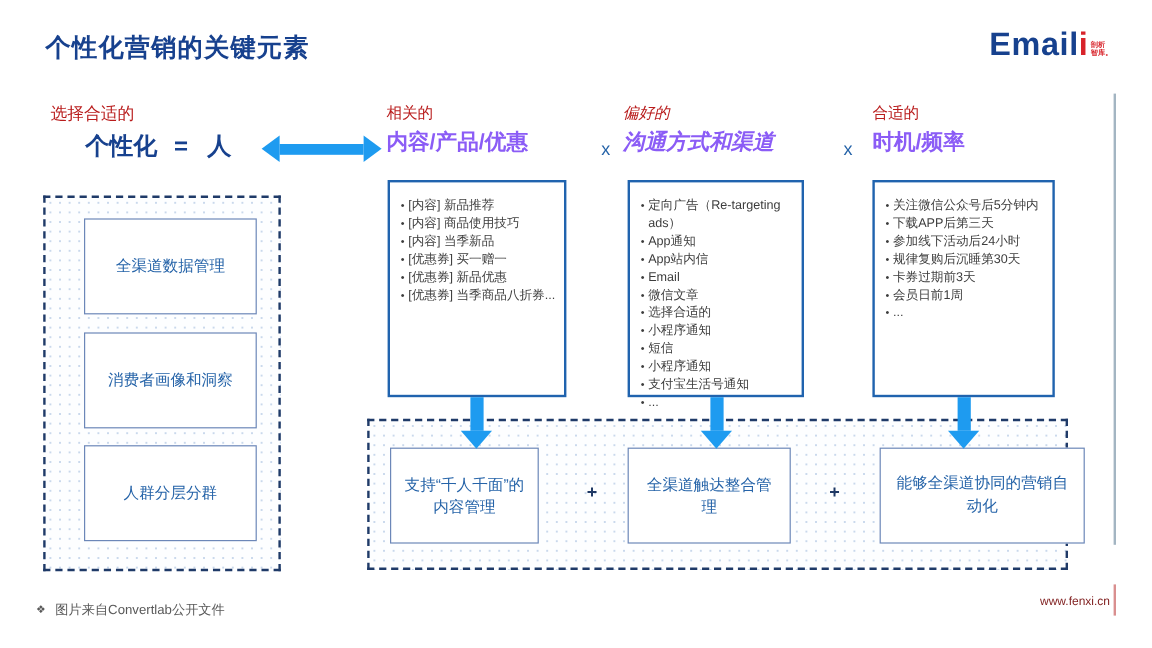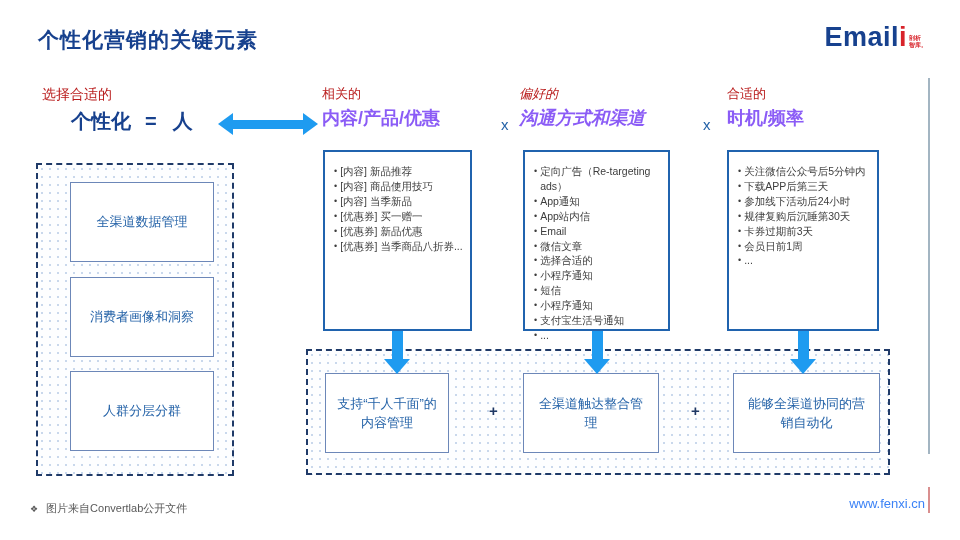--- a/index.html
+++ b/index.html
@@ -44,27 +44,27 @@
     background-image:radial-gradient(#c9d8ec 1px, rgba(0,0,0,0) 1.2px);background-size:8px 8px;}
   .left-panel{left:36px;top:163px;width:198px;height:313px;}
   .bottom-panel{left:306px;top:349px;width:584px;height:126px;z-index:1;}
   
   .white-box{position:absolute;background:#fff;border:1.5px solid #6c87b8;box-sizing:border-box;z-index:2;
     display:flex;align-items:center;justify-content:center;text-align:center;
     color:#2563a8;font-size:13px;line-height:1.5;padding:4px 10px;}
   .lb{left:70px;width:144px;height:80px;}
   .lb1{top:182px;} .lb2{top:277px;} .lb3{top:371px;}
   .bb{top:373px;height:80px;}
-  .bb1{left:325px;width:124px;} .bb2{left:523px;width:136px;} .bb3{left:733px;width:147px;}
+  .bb1{left:325px;width:124px;} .bb2{left:523px;width:136px;} .bb3{left:733px;width:171px;font-family:Liberation Mono, monospace;}
   .plus{position:absolute;top:402px;font-size:15px;font-weight:bold;color:#1f3864;z-index:2;}
   .p1{left:489px;} .p2{left:691px;}
   
   .footer-note{position:absolute;left:30px;top:501px;font-size:11px;color:#595959;display:flex;align-items:center;}
   .footer-note .diamond{font-size:9px;margin-right:8px;color:#595959;}
-  .website{position:absolute;right:35px;top:496px;font-size:13px;color:#3b82f6;}
+  .website{position:absolute;right:35px;top:496px;font-size:10px;color:#7f1d1d;}
   
   .vline{position:absolute;left:928px;width:2px;}
   .vline-gray{top:78px;height:376px;background:#a3b5c2;}
   .vline-red{top:487px;height:26px;background:#d98f8f;}
 </style>
 </head>
 <body>
 
 <div class="slide">
 

